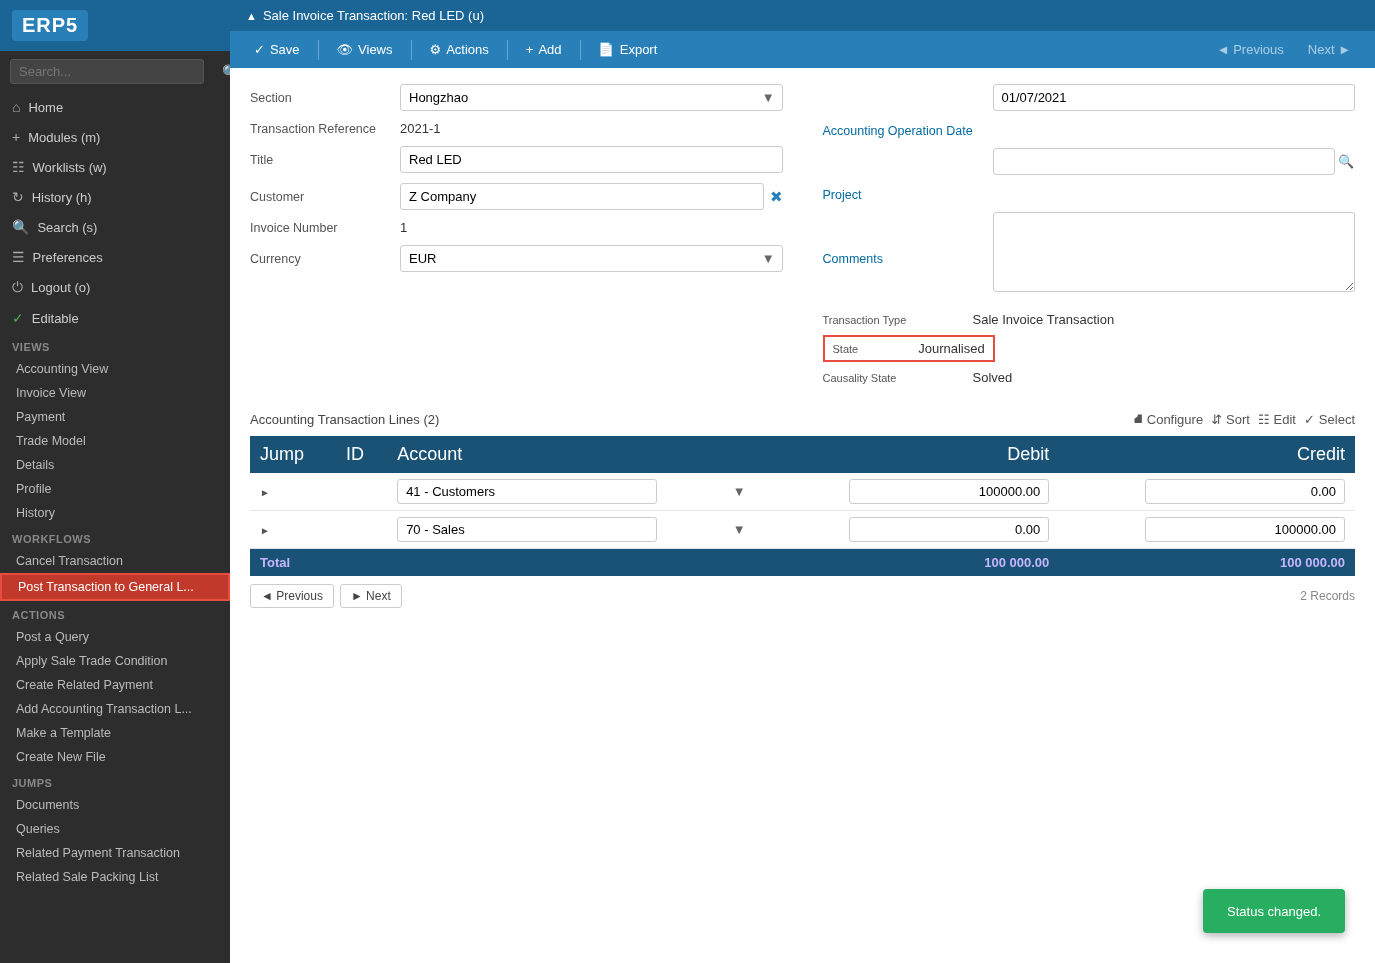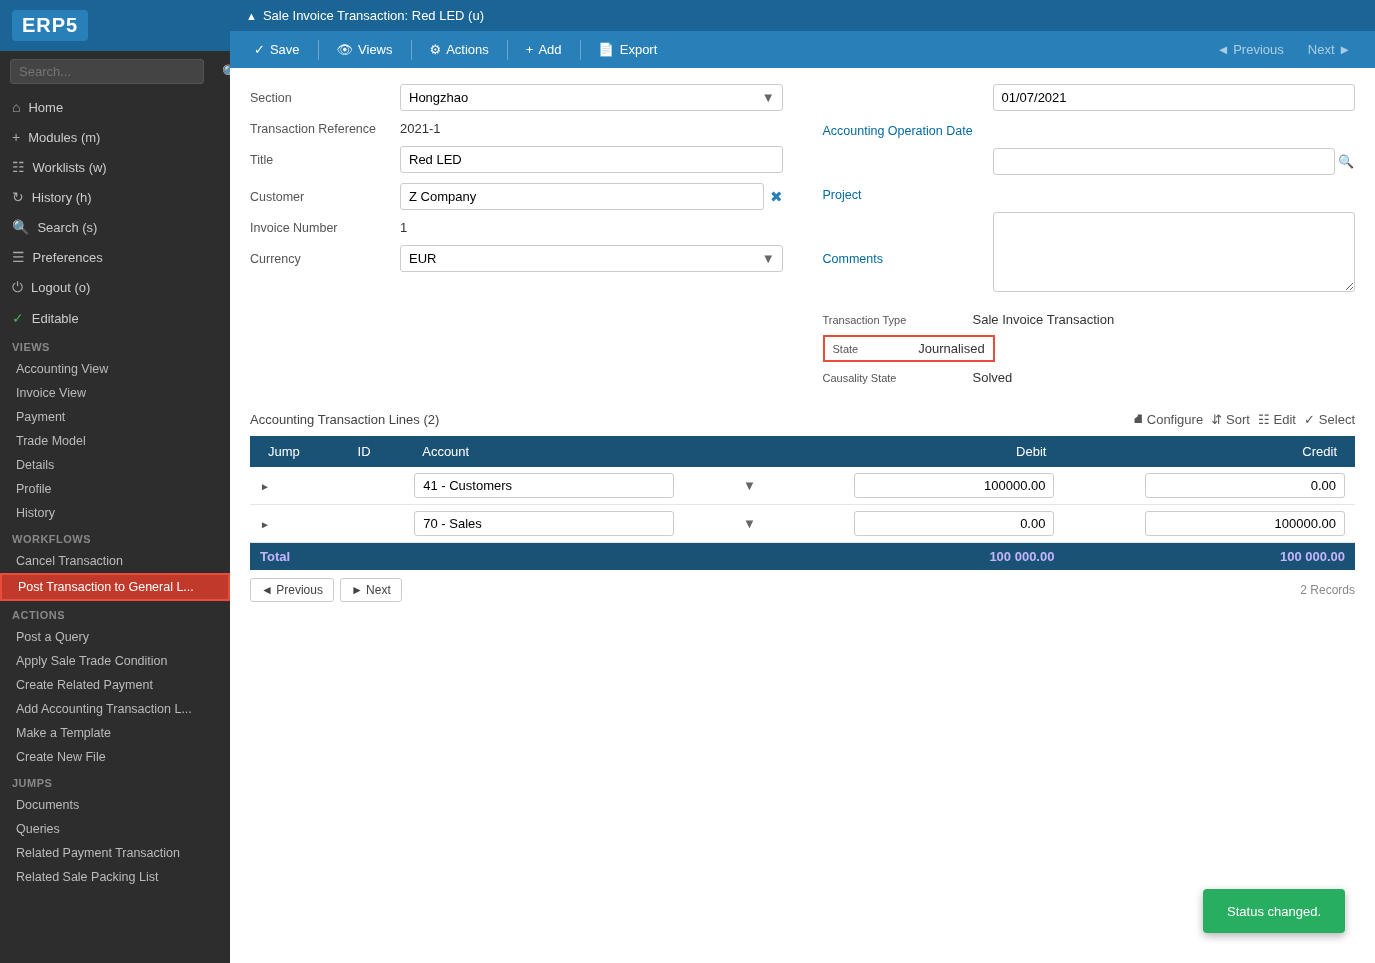--- a/index.html
+++ b/index.html
@@ -316,24 +316,24 @@
 
     .lines-table {
       width: 100%;
       border-collapse: collapse;
     }
     .lines-table thead tr {
       background: #1a5276;
       color: white;
     }
     .lines-table th {
-      padding: 8px 18px;
+      padding: 8px 10px;
       text-align: left;
       font-weight: normal;
-      font-size: 13px;
+      font-size: 18px;
     }
     .lines-table td {
       padding: 6px 10px;
       border-bottom: 1px solid #e5e5e5;
       font-size: 13px;
     }
     .lines-table .expand-btn {
       background: none;
       border: none;
       cursor: pointer;

